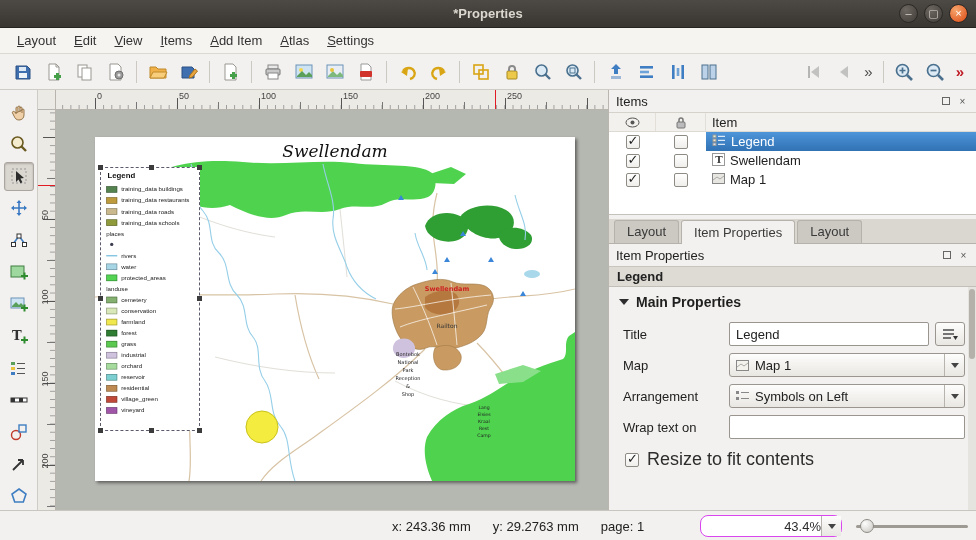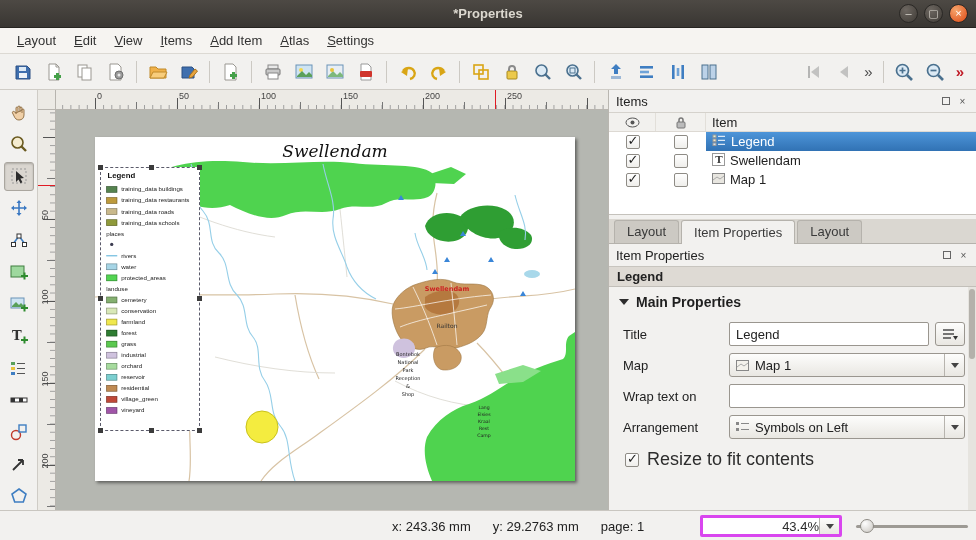--- a/index.html
+++ b/index.html
@@ -120,21 +120,21 @@
   .ddbtn { width:30px; height:24px; border:1px solid #9a968f; border-radius:3px; background:linear-gradient(#fdfdfc,#e9e7e2); display:flex; align-items:center; justify-content:center; gap:2px; }
   .combo { flex:1; height:24px; border:1px solid #9a968f; border-radius:3px; background:linear-gradient(#fdfdfc,#e9e7e2); display:flex; align-items:center; padding-left:6px; gap:6px; position:relative; }
   .combo .ctext { flex:1; font-size:13px; color:#222; }
   .combo .cbtn { width:20px; align-self:stretch; border-left:1px solid #b7b4ae; display:flex; align-items:center; justify-content:center; }
   .arr-down { width:0; height:0; border-left:4px solid transparent; border-right:4px solid transparent; border-top:5px solid #444; }
   .checkrow { display:flex; align-items:center; gap:8px; margin:10px 12px 0 16px; font-size:18px; }
 
   
   .statusbar { position:absolute; left:0; top:510px; width:100%; height:30px; background:#f2f1ef; border-top:1px solid #c9c6c0;text-align:right; }
   .status-text { position:absolute; left:392px; top:8px; display:flex; gap:22px; font-size:13px; color:#222; }
-  .zoom-combo { position:absolute; left:700px; top:4px; width:142px; height:22px; border:3px solid #d946ef; border-radius:2px; background:#fff; display:flex; align-items:center; }
+  .zoom-combo { position:absolute; left:700px; top:4px; width:142px; height:22px; border:1px solid #d946ef; border-radius:8px; background:#fff; display:flex; align-items:center; }
   .zoom-combo .ztext { flex:1; padding-left:8px; font-size:13px; }
   .zoom-combo .cbtn { width:20px; align-self:stretch; border-left:1px solid #b7b4ae; background:linear-gradient(#fdfdfc,#e9e7e2); display:flex; align-items:center; justify-content:center; }
   .zoom-slider { position:absolute; left:856px; top:14px; width:112px; }
   .slider-track { height:3px; background:#9d9a94; border-radius:2px; }
   .slider-handle { position:absolute; left:4px; top:-6px; width:14px; height:14px; border-radius:50%; background:radial-gradient(circle at 35% 30%, #fdfdfd, #c9c6c0); border:1px solid #8e8b85; }
 </style>
 </head>
 <body>
 
 <div class="window">
@@ -733,38 +733,38 @@
                 <rect x="0.5" y="1.5" width="12" height="10" fill="#f4f2ec" stroke="#888"></rect>
                 <path d="M1 8l4-3 3 2 4-3" fill="none" stroke="#aaa"></path>
               </svg>
             <span class="ctext">Map 1</span>
             <span class="cbtn">
                 <i class="arr-down"></i>
               </span>
           </span>
         </div>
         <div class="frow">
-          <span class="flabel">Wrap text on</span>
-          <input class="txt" value="" style="">
-        </div>
-        <div class="frow">
           <span class="flabel">Arrangement</span>
           <span class="combo">
             <svg width="13" height="12">
                 <rect x="0" y="1" width="3" height="3" fill="#888"></rect>
                 <line x1="5" y1="2.5" x2="13" y2="2.5" stroke="#888"></line>
                 <rect x="0" y="7" width="3" height="3" fill="#888"></rect>
                 <line x1="5" y1="8.5" x2="13" y2="8.5" stroke="#888"></line>
               </svg>
             <span class="ctext">Symbols on Left</span>
             <span class="cbtn">
                 <i class="arr-down"></i>
               </span>
           </span>
         </div>
+        <div class="frow">
+          <span class="flabel">Wrap text on</span>
+          <input class="txt" value="" style="">
+        </div>
         <div class="checkrow">
           <span class="cb checked"></span>
           <span>Resize to fit contents</span>
         </div>
         <div class="vscroll">
             <span class="handle"></span>
           </div>
       </div>
     </div>
   </div>

